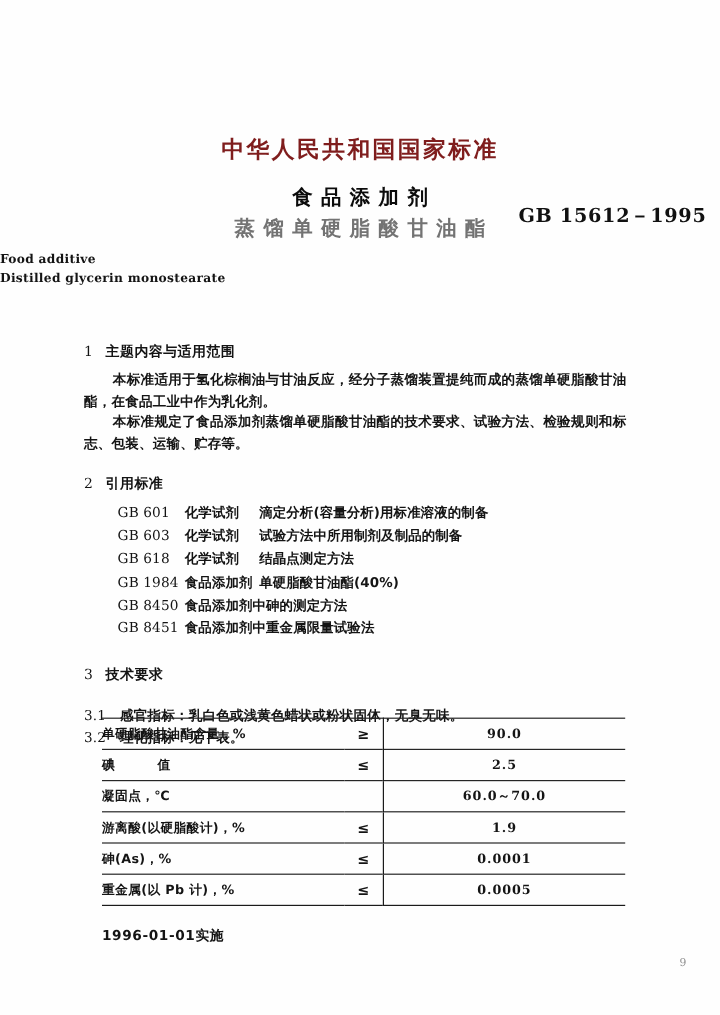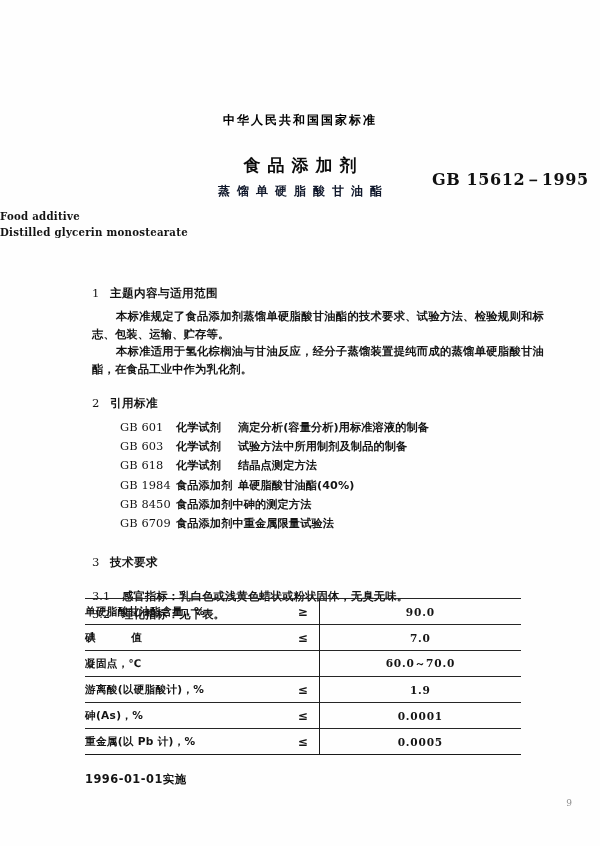--- a/index.html
+++ b/index.html
@@ -23,46 +23,46 @@
     height: 846px;
     background: #fefefe;
   }
 
   
   .national-header {
     position: absolute;
     left: 0; right: 0;
     top: 112px;
     text-align: center;
-    font-size: 12px;
+    font-size: 19px;
     font-weight: bold;
     letter-spacing: 2.0px;
-    color: #000000;
+    color: #7f1d1d;
   }
 
   .title-block {
     position: absolute;
     left: 0; right: 0;
     top: 152px;
     text-align: center;
   }
   .title-line1 {
     font-size: 17px;
     font-weight: bold;
     letter-spacing: 7px;
     line-height: 26px;
     color: #0b0b0b;
     padding-left: 7px;
   }
   .title-line2 {
-    font-size: 12px;
+    font-size: 17px;
     font-weight: bold;
     letter-spacing: 7px;
     line-height: 27px;
-    color: #0f172a;
+    color: #737373;
     padding-left: 7px;
   }
 
   .std-number {
     position: absolute;
     left: 432px;
     top: 170px;
     font-size: 16px;
     font-weight: bold;
     font-family: "DejaVu Serif", "Liberation Serif", serif;
@@ -87,21 +87,21 @@
   .eng2 {
     font-size: 10.2px;
     font-weight: bold;
     line-height: 16px;
     letter-spacing: 0.25px;
   }
 
   
   .body-area {
     position: absolute;
-    left: 92px;
+    left: 70px;
     top: 286px;
     width: 452px;
   }
 
   .sec-head {
     font-size: 11.6px;
     font-weight: bold;
     letter-spacing: 0.4px;
     margin: 0 0 7px 0;
     line-height: 15px;
@@ -273,22 +273,22 @@
   <div class="eng-block">
     <div class="eng1">Food additive</div>
     <div class="eng2">Distilled glycerin monostearate</div>
   </div>
 
   <div class="body-area">
 
     <div class="sec-head">
       <span class="num">1</span><span>主题内容与适用范围</span>
     </div>
+    <p class="para">本标准适用于氢化棕榈油与甘油反应，经分子蒸馏装置提纯而成的蒸馏单硬脂酸甘油酯，在食品工业中作为乳化剂。</p>
     <p class="para">本标准规定了食品添加剂蒸馏单硬脂酸甘油酯的技术要求、试验方法、检验规则和标志、包装、运输、贮存等。</p>
-    <p class="para">本标准适用于氢化棕榈油与甘油反应，经分子蒸馏装置提纯而成的蒸馏单硬脂酸甘油酯，在食品工业中作为乳化剂。</p>
 
     <div class="gap-md"></div>
 
     <div class="sec-head">
       <span class="num">2</span><span>引用标准</span>
     </div>
 
     <ul class="ref-list">
       <li class="ref-item">
         <span class="ref-code">GB 601</span><span class="ref-cat">化学试剂</span><span>滴定分析(容量分析)用标准溶液的制备</span>
@@ -299,21 +299,21 @@
       <li class="ref-item">
         <span class="ref-code">GB 618</span><span class="ref-cat">化学试剂</span><span>结晶点测定方法</span>
       </li>
       <li class="ref-item">
         <span class="ref-code">GB 1984</span><span class="ref-cat">食品添加剂</span><span>单硬脂酸甘油酯(40%)</span>
       </li>
       <li class="ref-item">
         <span class="ref-code">GB 8450</span><span>食品添加剂中砷的测定方法</span>
       </li>
       <li class="ref-item">
-        <span class="ref-code">GB 6709</span><span>食品添加剂中重金属限量试验法</span>
+        <span class="ref-code">GB 8451</span><span>食品添加剂中重金属限量试验法</span>
       </li>
     </ul>
 
     <div class="gap-lg"></div>
 
     <div class="sec-head">
       <span class="num">3</span><span>技术要求</span>
     </div>
 
     <div class="gap-sm"></div>
@@ -332,21 +332,21 @@
 
       <tr class="rule">
         <td class="cell-item">单硬脂酸甘油酯含量，%</td>
         <td class="cell-op">≥</td>
         <td class="cell-val">90.0</td>
       </tr>
 
       <tr class="rule">
         <td class="cell-item sp-item">碘 值</td>
         <td class="cell-op">≤</td>
-        <td class="cell-val">7.0</td>
+        <td class="cell-val">2.5</td>
       </tr>
 
       <tr class="rule">
         <td class="cell-item">凝固点，℃</td>
         <td class="cell-op"></td>
         <td class="cell-val">60.0～70.0</td>
       </tr>
 
       <tr class="rule">
         <td class="cell-item">游离酸(以硬脂酸计)，%</td>

